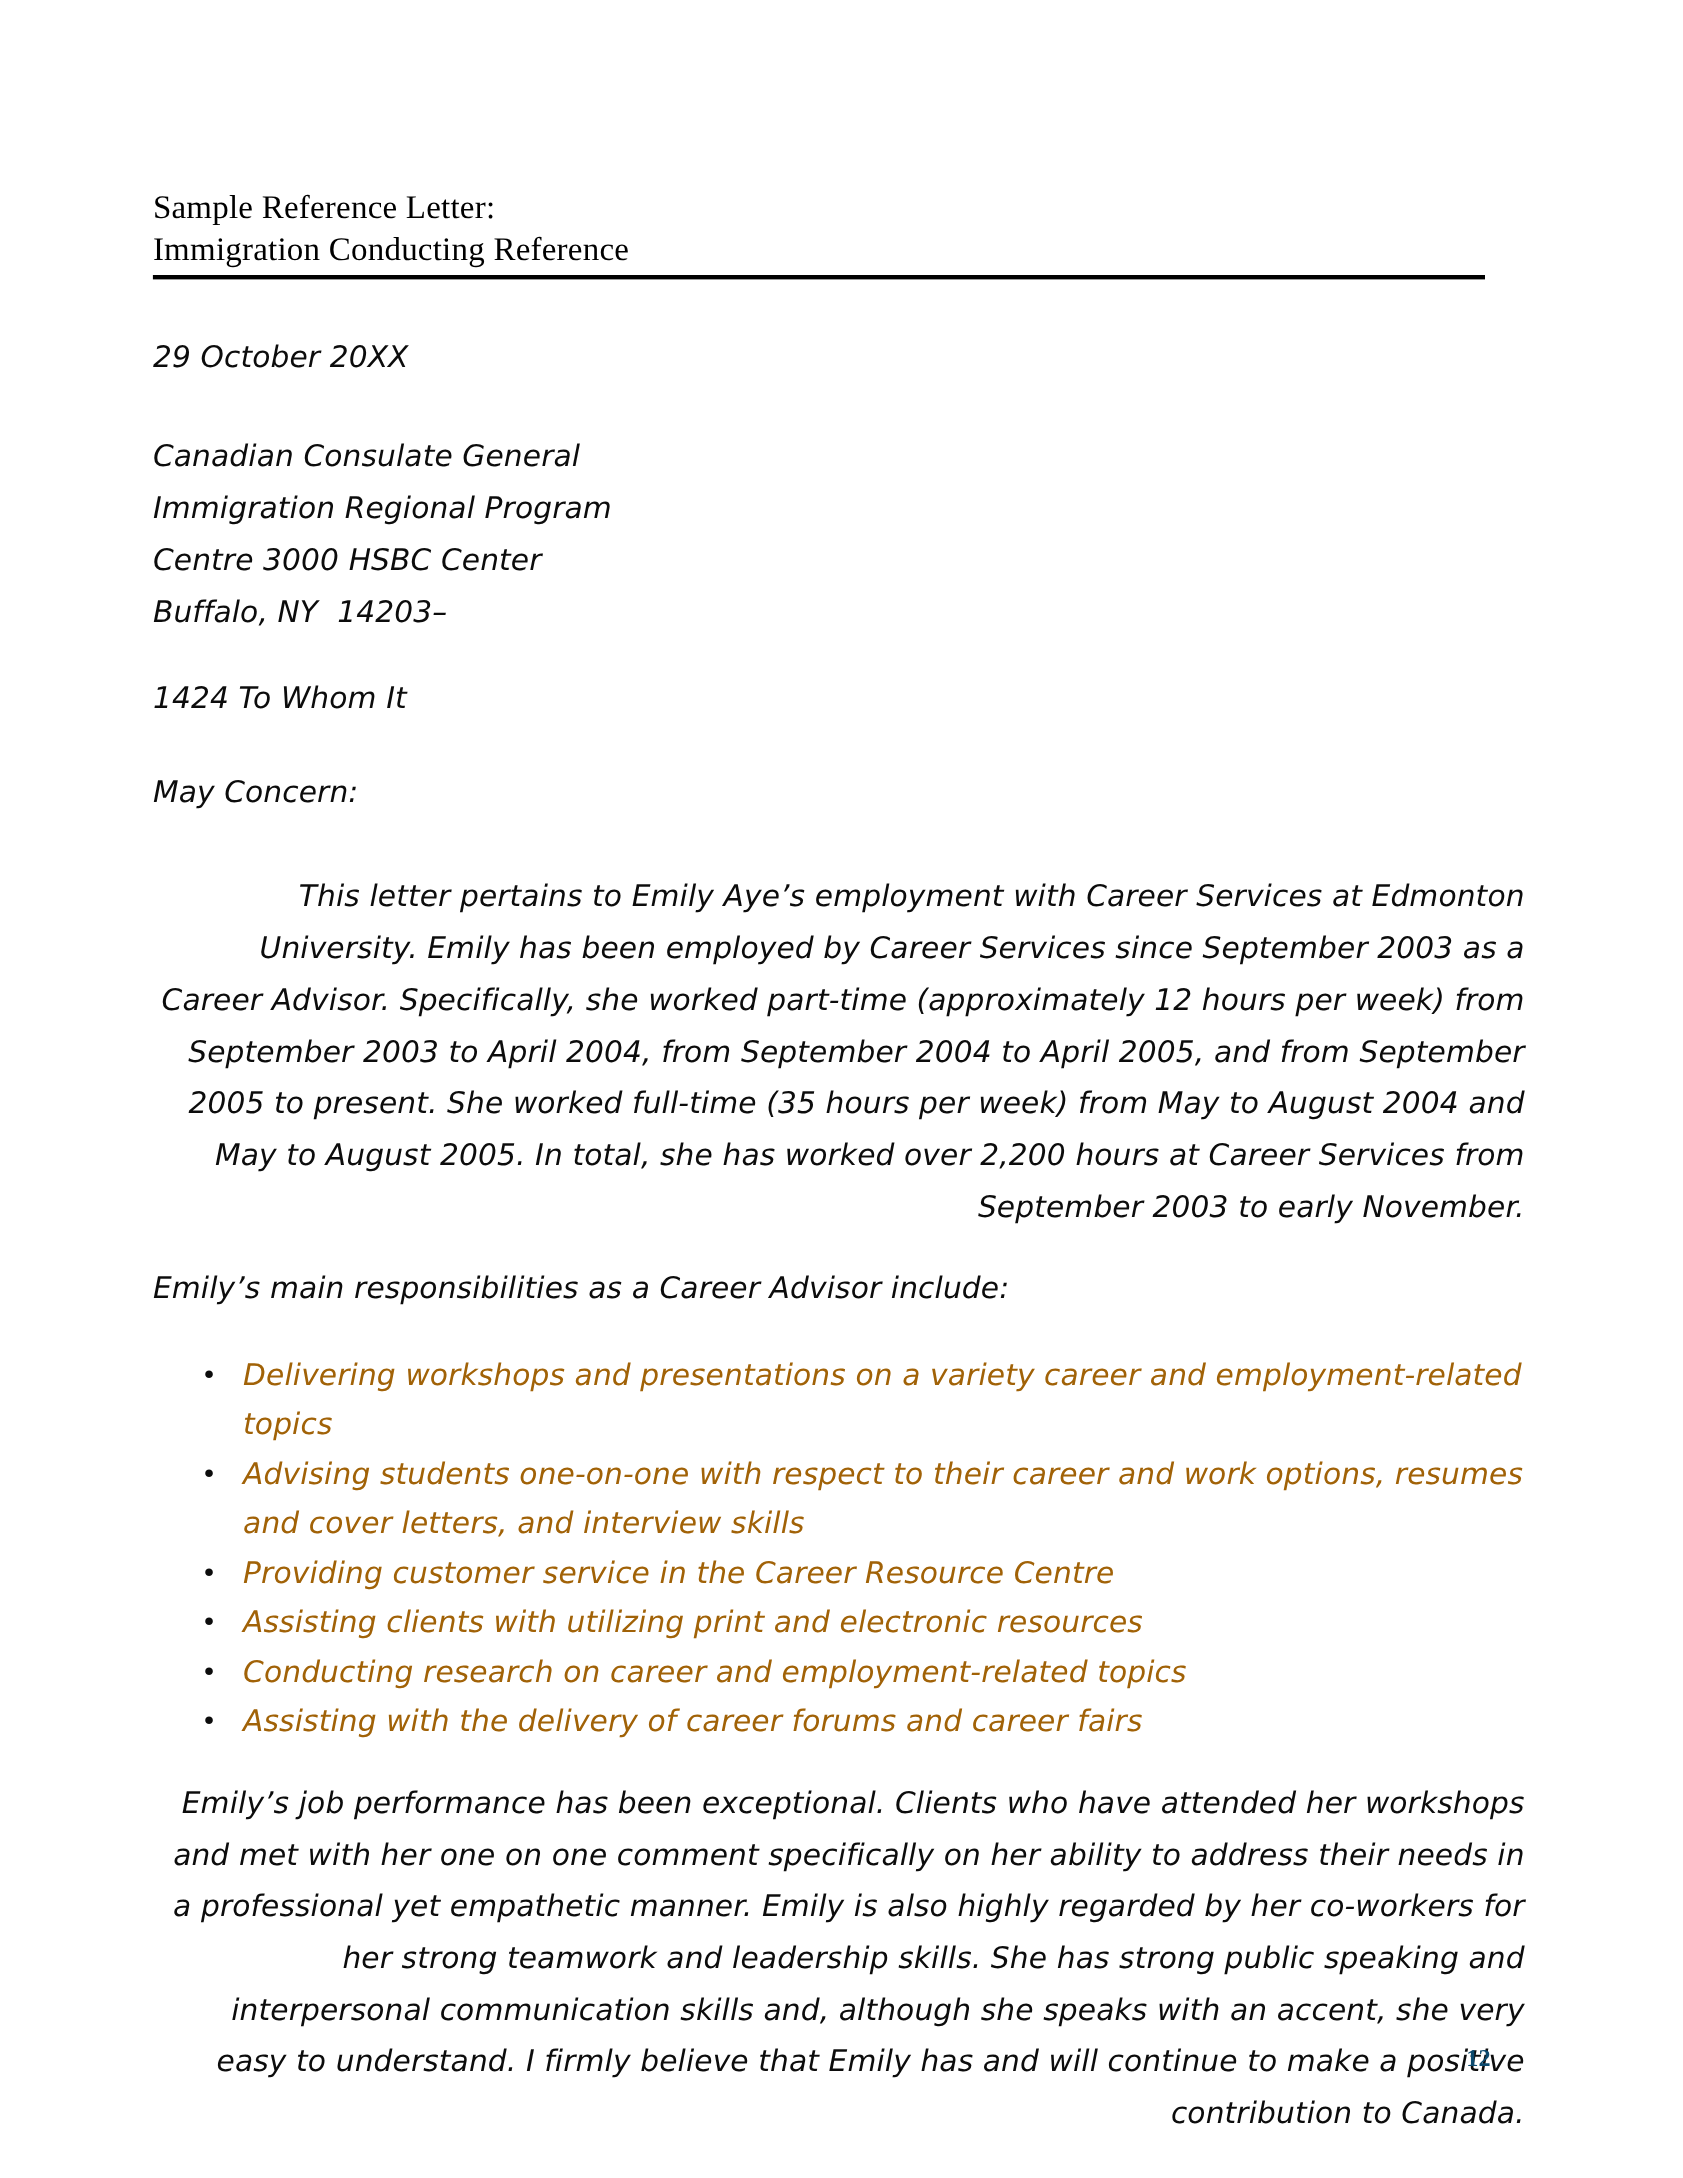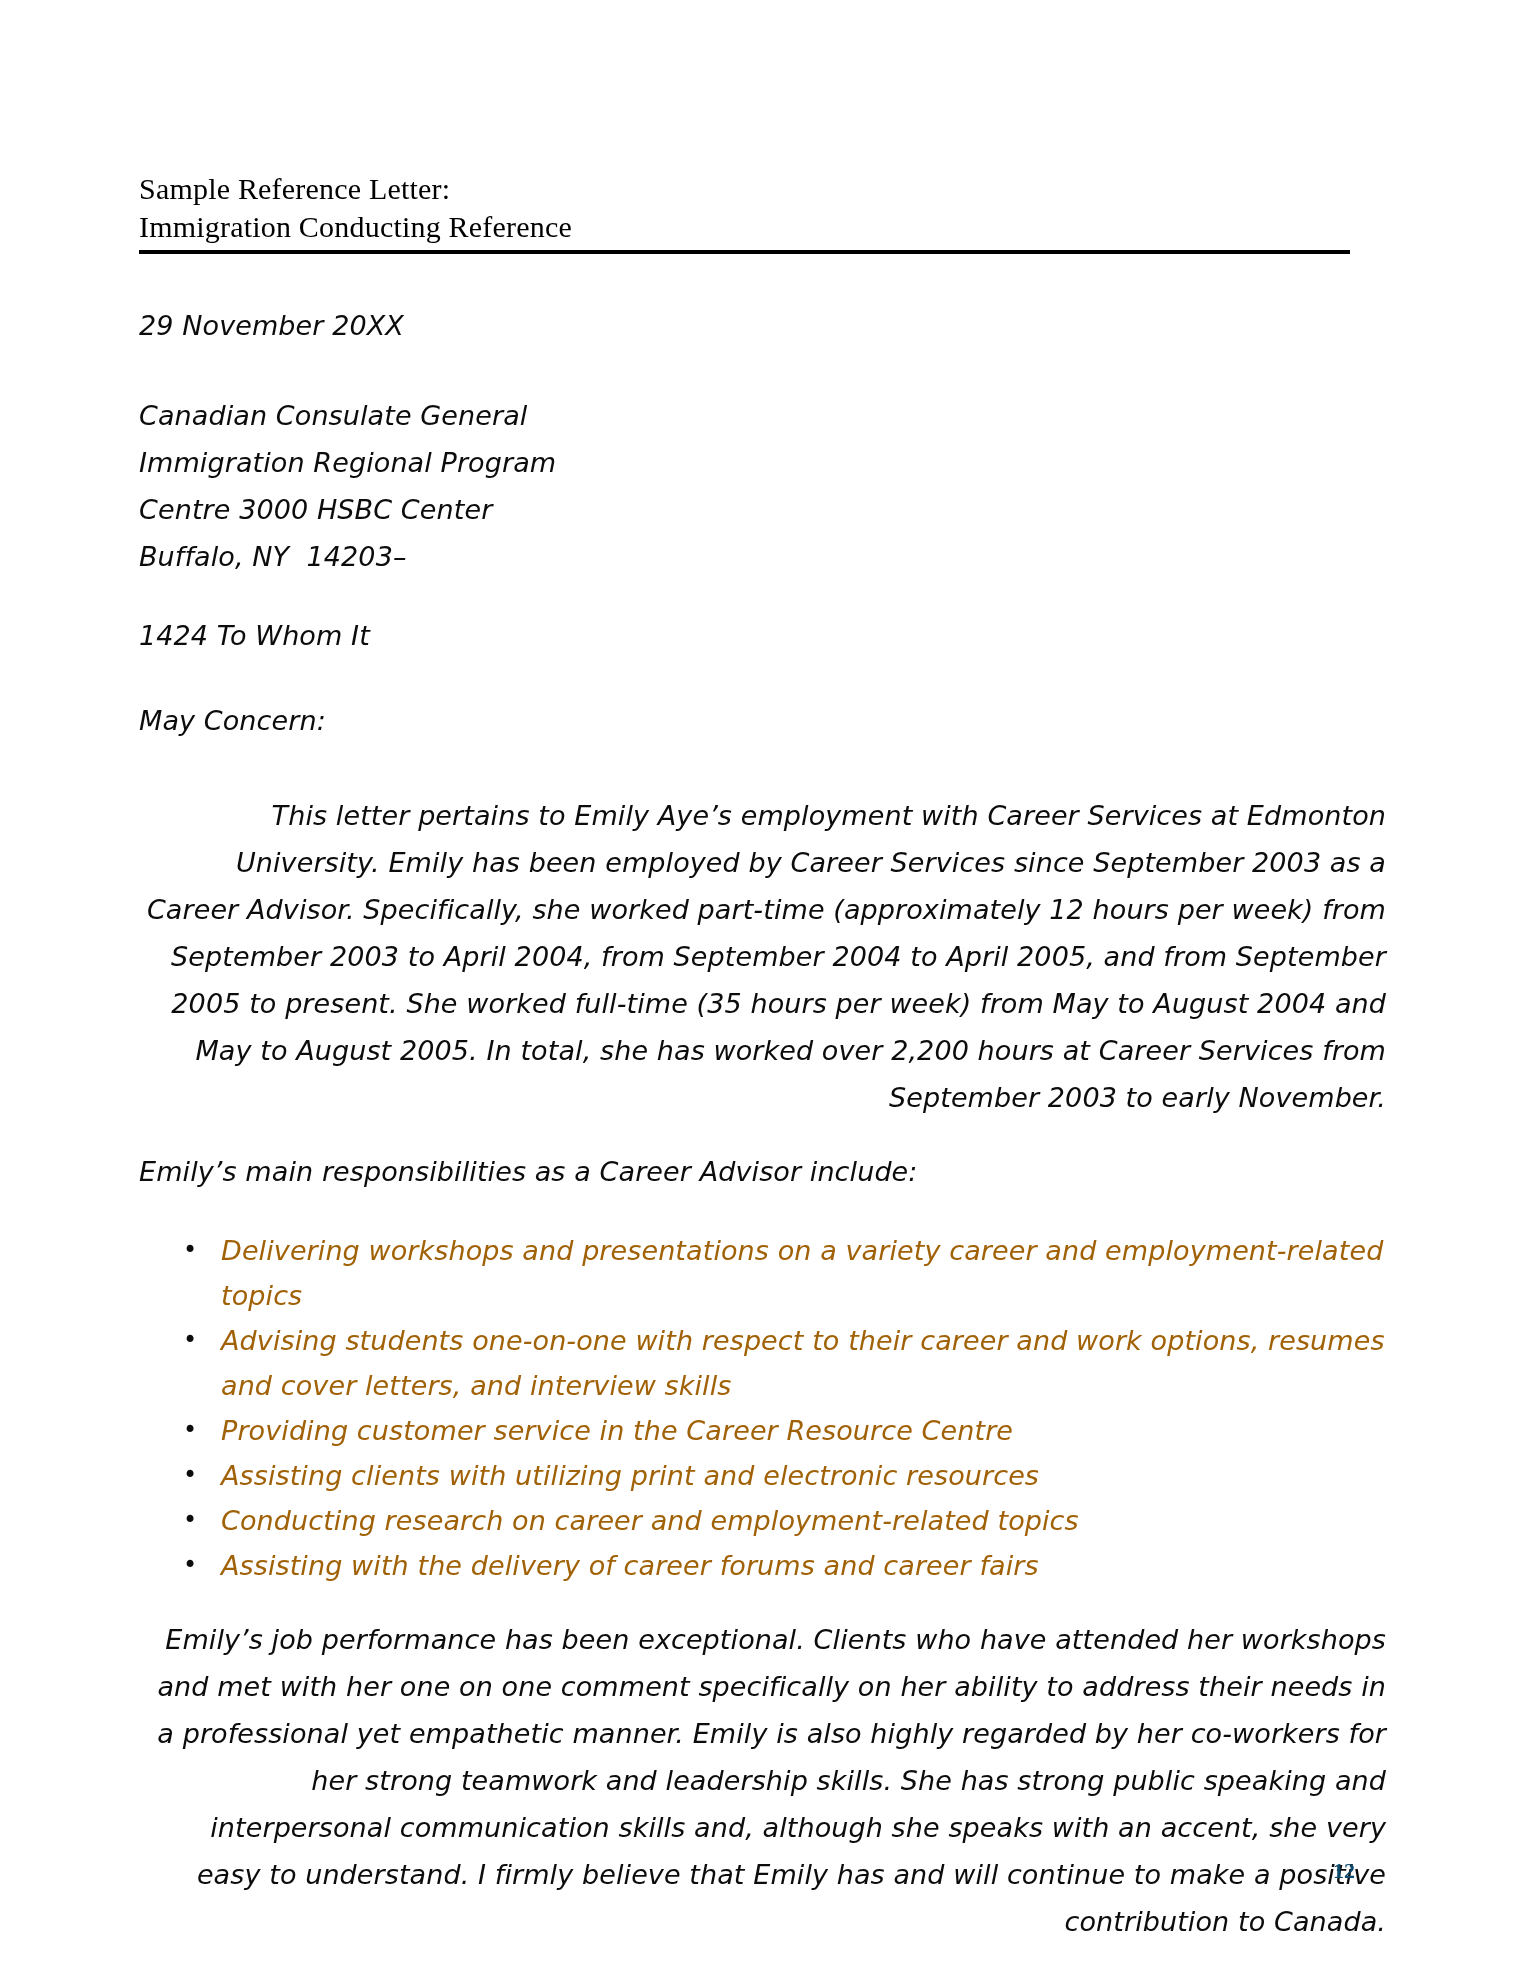--- a/index.html
+++ b/index.html
@@ -116,21 +116,21 @@
   <div class="content">
 
     <header>
       <div class="doc-title">
         <div>Sample Reference Letter:</div>
         <div>Immigration Conducting Reference</div>
       </div>
       <div class="title-rule"></div>
     </header>
 
-    <div class="hw date-line">29 November 20XX</div>
+    <div class="hw date-line">29 October 20XX</div>
 
     <div class="hw address-block">
       <div class="address-line">Canadian Consulate General</div>
         <div class="address-line">Immigration Regional Program</div>
         <div class="address-line">Centre 3000 HSBC Center</div>
         <div class="address-line">Buffalo, NY  14203–</div>
     </div>
 
     <div class="hw salutation-1">1424 To Whom It</div>
 

